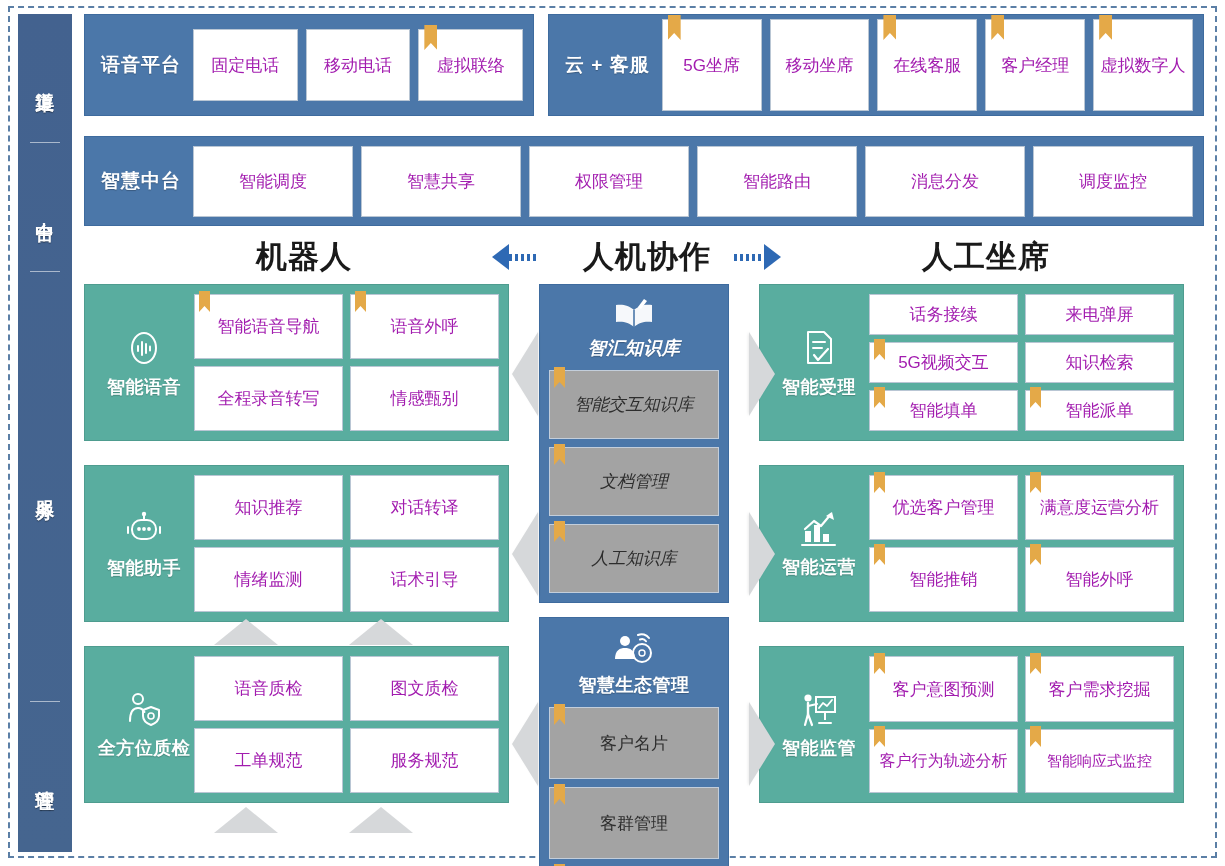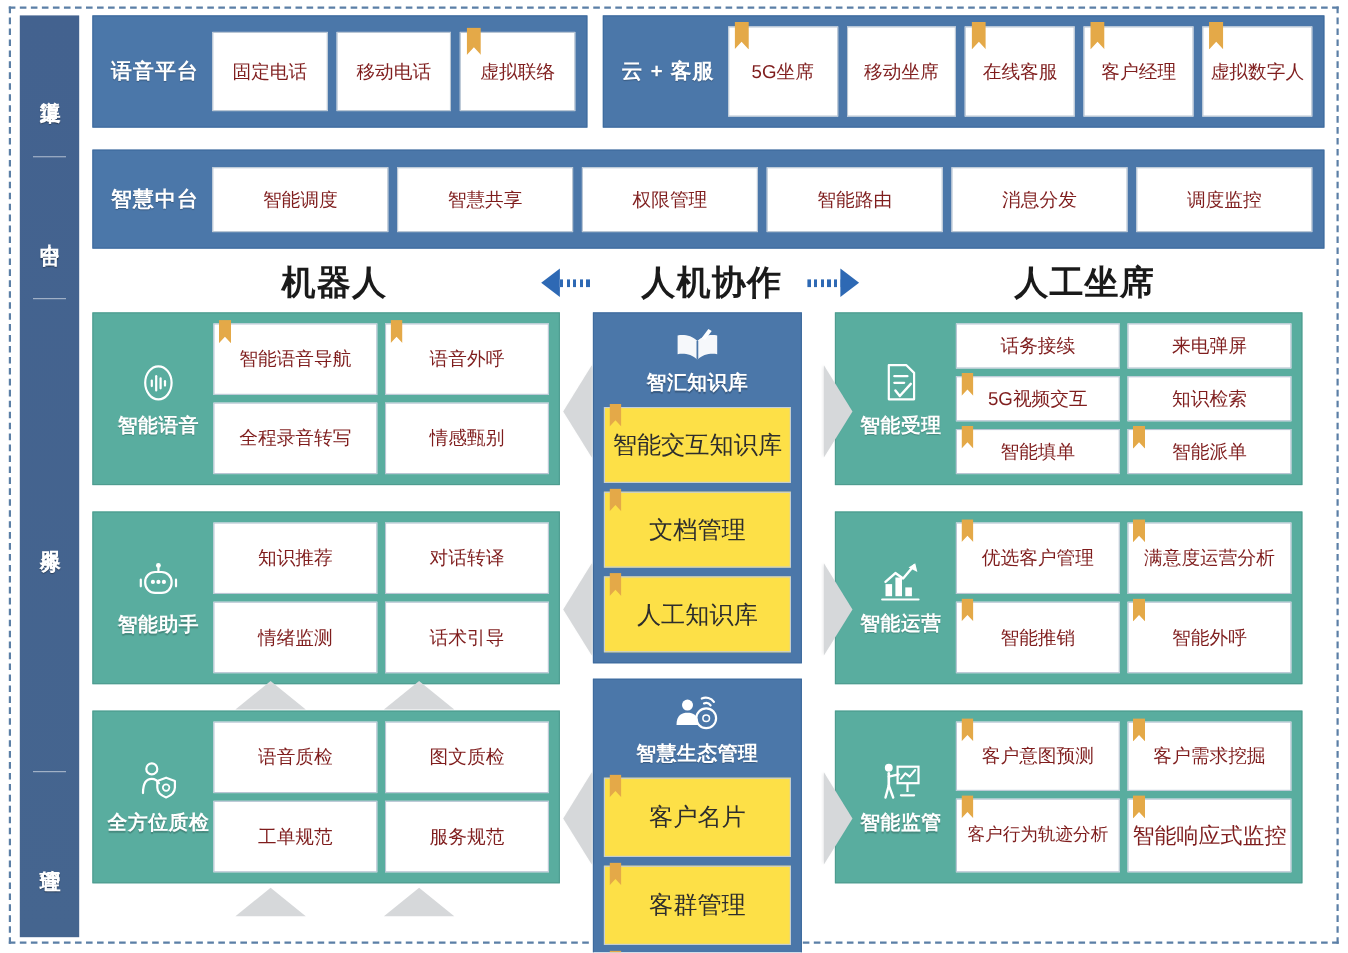--- a/index.html
+++ b/index.html
@@ -69,21 +69,21 @@
     white-space:nowrap;
     padding:0 12px 0 6px;
     text-shadow:0 1px 1px rgba(0,0,0,.25);
   }
   .band-cells{display:flex;gap:8px;flex:1;}
   .wcell{
     position:relative;
     background:#ffffff;
     border:1px solid #b9c6d4;
     display:flex;align-items:center;justify-content:center;
-    font-size:17px;color:#7f1d1d;
+    font-size:17px;color:#a21caf;
     white-space:nowrap;
     box-sizing:border-box;
     flex:1;
   }
 
   
   .bm{
     position:absolute;left:5px;top:-5px;
     width:13px;height:25px;
     background:#e4a948;
@@ -161,23 +161,23 @@
   }
   .mcard-head{
     display:flex;flex-direction:column;align-items:center;justify-content:center;
     color:#fff;font-weight:bold;font-size:18px;letter-spacing:.5px;
     gap:4px;
     padding:4px 0 10px 0;
     text-shadow:0 1px 1px rgba(0,0,0,.25);
   }
   .mcard-list{display:flex;flex-direction:column;gap:8px;flex:1;}
   .mcell{
-    position:relative;background:#fde047;border:1px solid #c3cedb;
+    position:relative;background:#a3a3a3;border:1px solid #c3cedb;
     display:flex;align-items:center;justify-content:center;
-    font-size:22px;color:#2d2d2d;white-space:nowrap;
+    font-size:17px;color:#2d2d2d;white-space:nowrap;
     flex:1;min-height:40px;box-sizing:border-box;
   }
 
   
   .tri-gray{position:absolute;}
   .tri-gray.left{
     width:0;height:0;
     border-top:42px solid transparent;border-bottom:42px solid transparent;
     border-right:26px solid #d6d8da;
     filter:drop-shadow(1px 0 1px rgba(0,0,0,.08));
@@ -234,21 +234,21 @@
           </div>
           <div class="wcell">
             <span class="bm"></span>
             <span>虚拟联络</span>
           </div>
         </div>
       </div>
 
       <div class="blue-band" style="width:656px;height:102px;">
         <div class="band-title">云 + 客服</div>
-        <div class="band-cells" style="height:82px;">
+        <div class="band-cells" style="height:92px;">
           <div class="wcell">
             <span class="bm"></span>
             <span>5G坐席</span>
           </div>
           <div class="wcell">
             <span>移动坐席</span>
           </div>
           <div class="wcell">
             <span class="bm"></span>
             <span>在线客服</span>
@@ -260,21 +260,21 @@
           <div class="wcell">
             <span class="bm"></span>
             <span>虚拟数字人</span>
           </div>
         </div>
       </div>
     </div>
 
     <div class="blue-band" style="width:1120px;height:90px;margin-top:20px;">
       <div class="band-title">智慧中台</div>
-      <div class="band-cells" style="height:59px;border-radius:20px;">
+      <div class="band-cells" style="height:71px;border-radius:20px;">
         <div class="wcell">
           <span>智能调度</span>
         </div>
         <div class="wcell">
           <span>智慧共享</span>
         </div>
         <div class="wcell">
           <span>权限管理</span>
         </div>
         <div class="wcell">
@@ -401,21 +401,21 @@
         <div class="tri-gray up" style="left:265px;top:335px;"></div>
         <div class="tri-gray up" style="left:265px;top:523px;"></div>
       </div>
 
       <div class="tri-gray left" style="left:428px;top:48px;"></div>
       <div class="tri-gray left" style="left:428px;top:228px;"></div>
       <div class="tri-gray left" style="left:428px;top:418px;"></div>
 
       <div class="col-mid">
 
-        <div class="mcard" style="height:319px;">
+        <div class="mcard" style="height:319px;font-style:italic;">
           <div class="mcard-head">
             <span class="ico">
               <svg width="46" height="34" viewBox="0 0 46 34">
                 <path d="M23 12 C18 7 11 6 5 7 l0 17 c6 -1 13 0 18 5 c5 -5 12 -6 18 -5 l0 -17 c-6 -1 -13 0 -18 5 z" fill="#fff" opacity=".95"></path>
                 <path d="M23 12 l0 17" stroke="#4b77a9" stroke-width="1.6"></path>
                 <path d="M27 9 l6 -8 l3 2 l-6 8 z" fill="#fff"></path>
               </svg>
             </span>
             <span>智汇知识库</span>
           </div>
@@ -565,21 +565,21 @@
               <span>客户意图预测</span>
             </div>
             <div class="wcell">
               <span class="bm sm"></span>
               <span>客户需求挖掘</span>
             </div>
             <div class="wcell" style="font-size:16px;">
               <span class="bm sm"></span>
               <span>客户行为轨迹分析</span>
             </div>
-            <div class="wcell" style="font-size:20px;">
+            <div class="wcell" style="font-size:15px;">
               <span class="bm sm"></span>
               <span>智能响应式监控</span>
             </div>
           </div>
         </div>
 
         <div class="tri-gray up" style="left:130px;top:335px;"></div>
         <div class="tri-gray up" style="left:130px;top:523px;"></div>
       </div>
 

